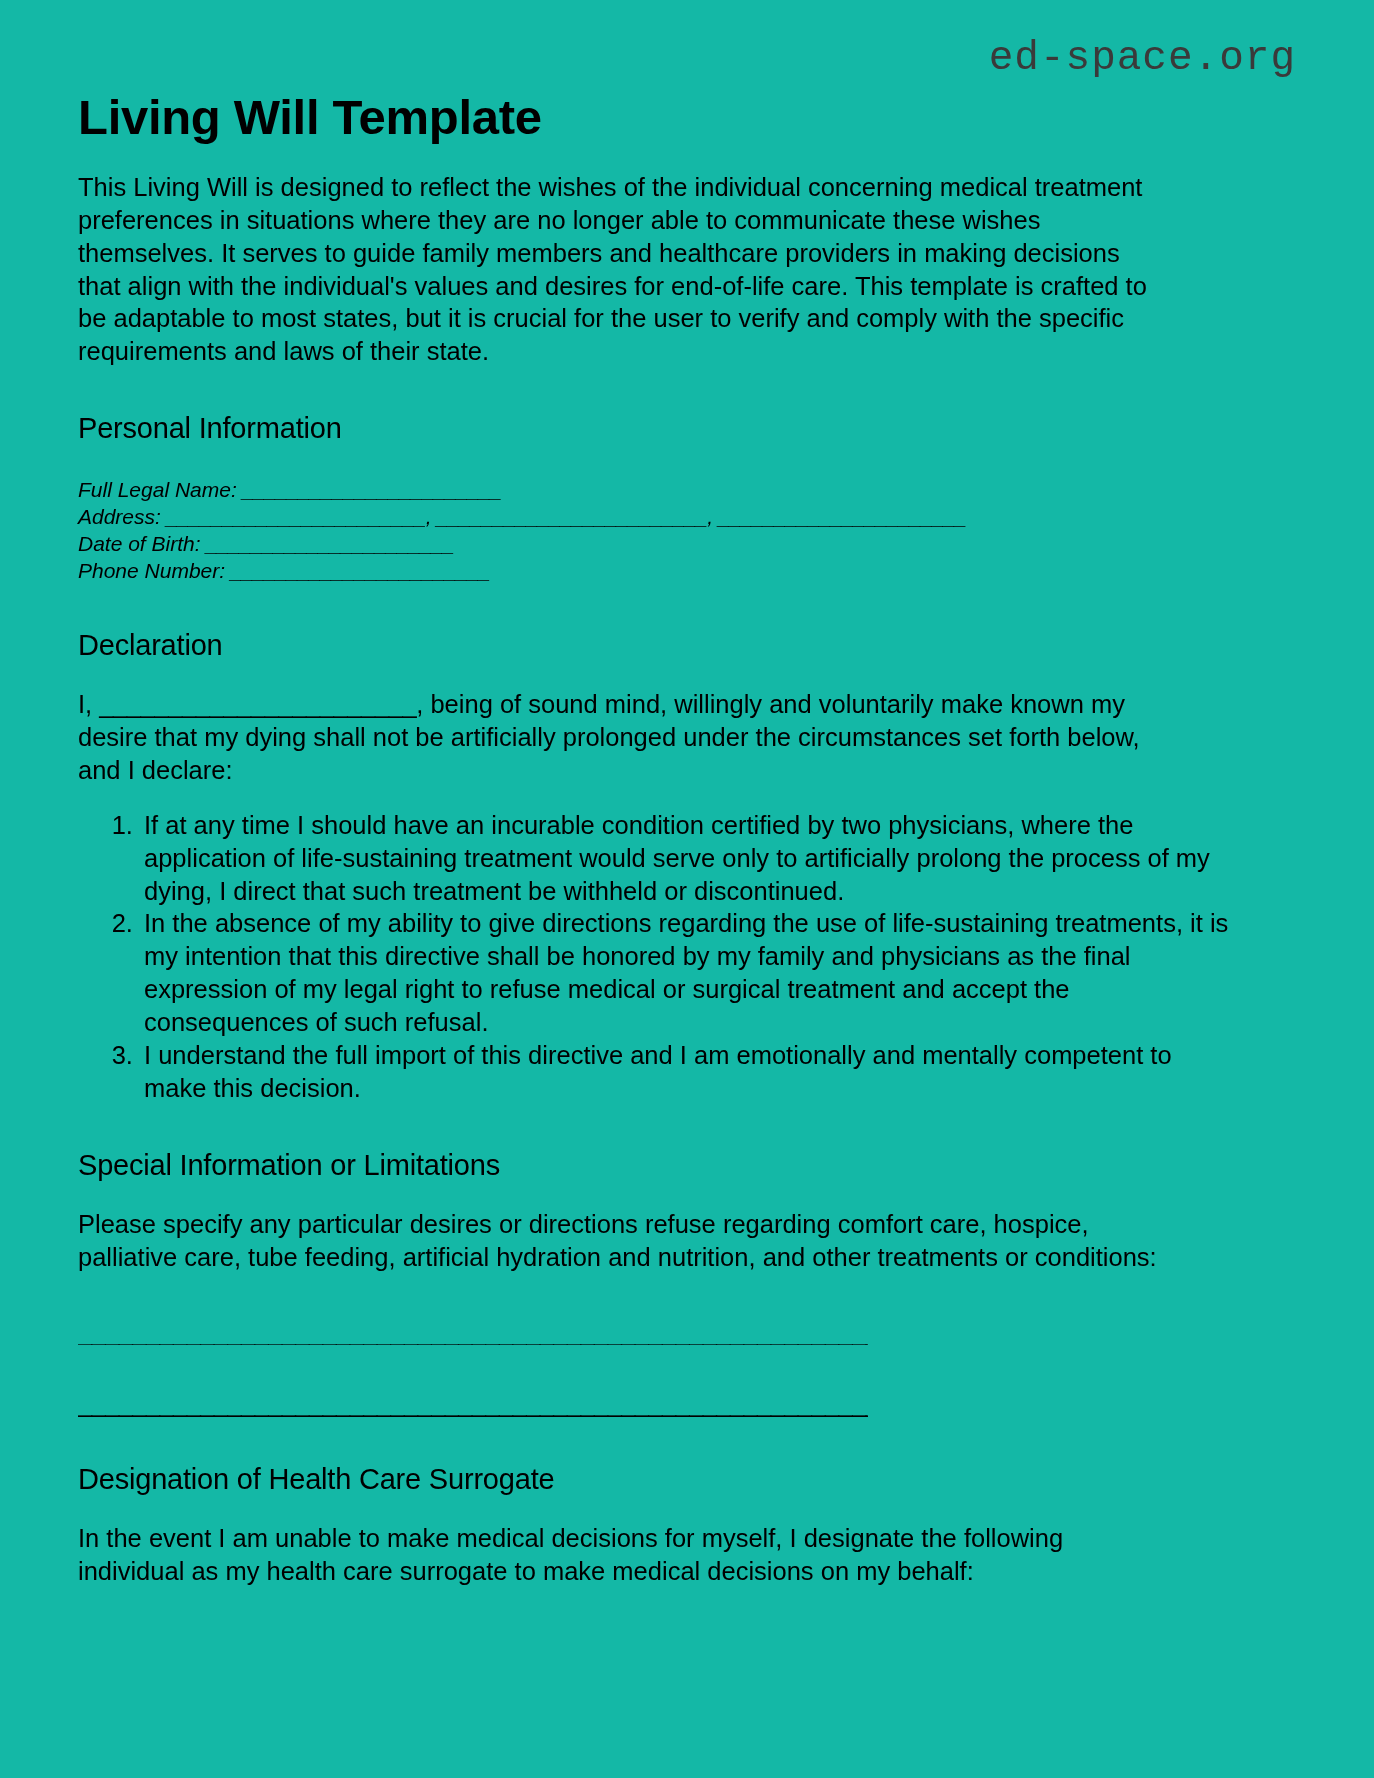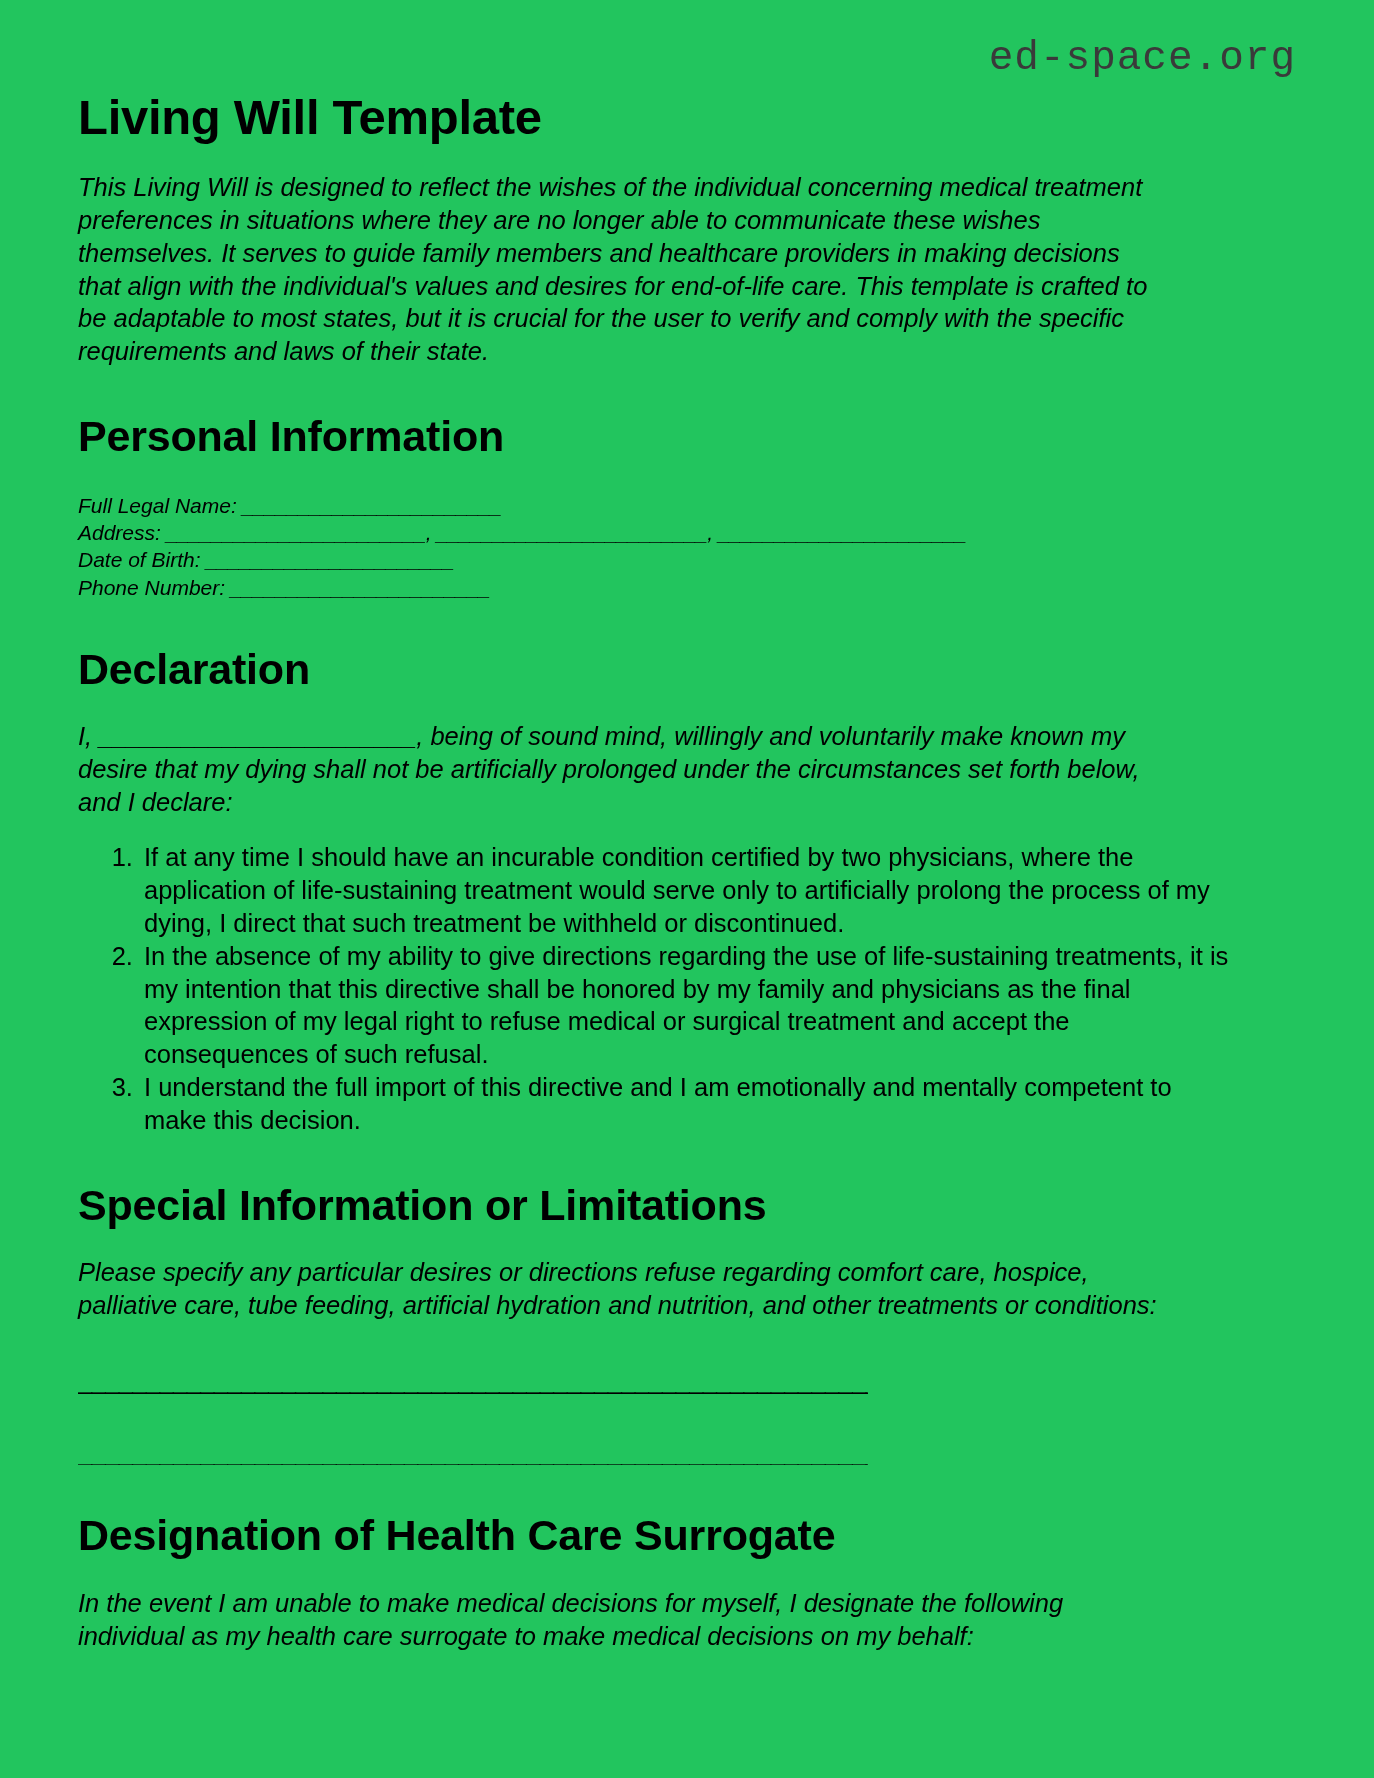--- a/index.html
+++ b/index.html
@@ -13,21 +13,21 @@
     font-family: "Liberation Sans", "DejaVu Sans", sans-serif;
     color: #000000;
     overflow: hidden;
   }
   .page {
     position: relative;
     width: 1374px;
     height: 1778px;
     box-sizing: border-box;
     padding: 40px 78px 0 78px;
-    background: #22c55e;
+    background: #14b8a6;
   }
 
   
   .site-tag {
     position: absolute;
     top: 38px;
     right: 78px;
     font-family: "Liberation Mono", "DejaVu Sans Mono", monospace;
     font-size: 41px;
     letter-spacing: 1px;
@@ -38,34 +38,33 @@
 
   
   h1.doc-title {
     font-size: 49px;
     font-weight: bold;
     margin: 50px 0 0 0;
     letter-spacing: -0.3px;
     line-height: 1.12;
   }
   h2.section-title {
-    font-size: 43px;
-    font-weight: bold;
+    font-size: 29px;
+    font-weight: normal;
     margin: 44px 0 0 0;
     letter-spacing: -0.2px;
     line-height: 1.15;
   }
 
   
   p.body-text {
     font-size: 25.5px;
     line-height: 1.29;
     margin: 26px 0 0 0;
     max-width: 1085px;
-    font-style: italic;
   }
   .field-block {
     font-size: 21px;
     line-height: 1.30;
     margin: 30px 0 0 0;
     white-space: nowrap;
     font-style: italic;
   }
   .field-line {
     display: block;

